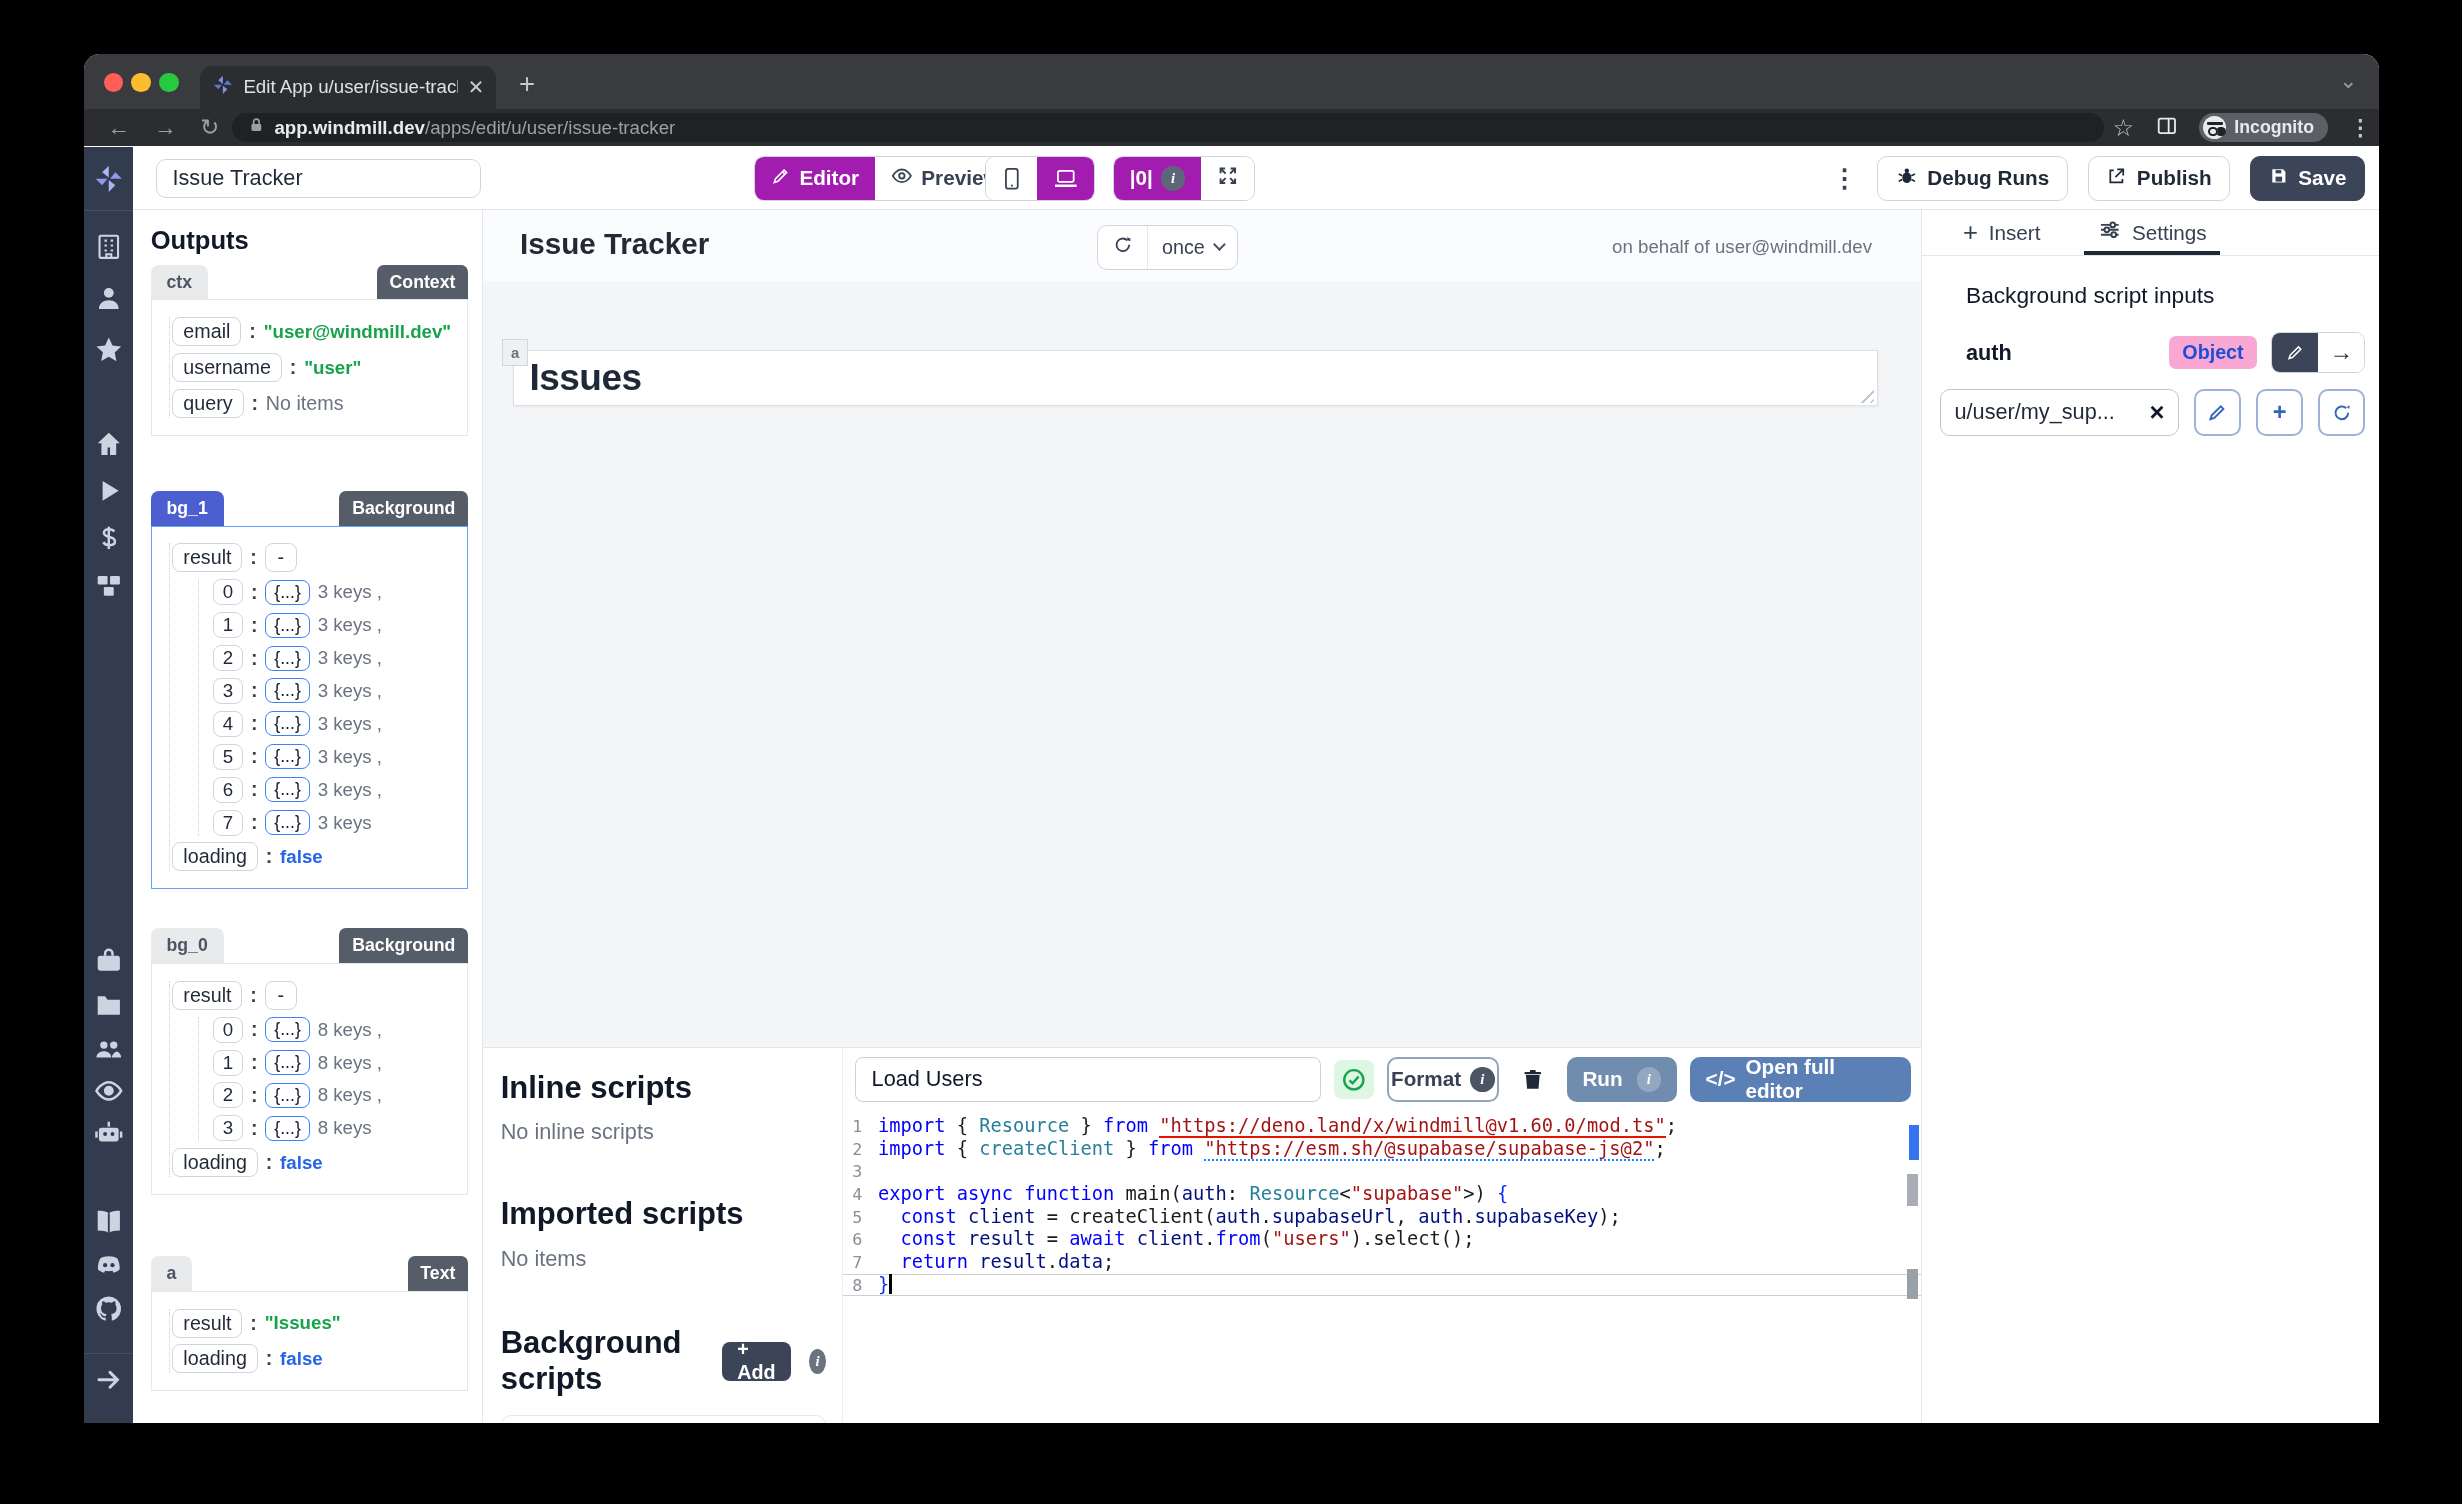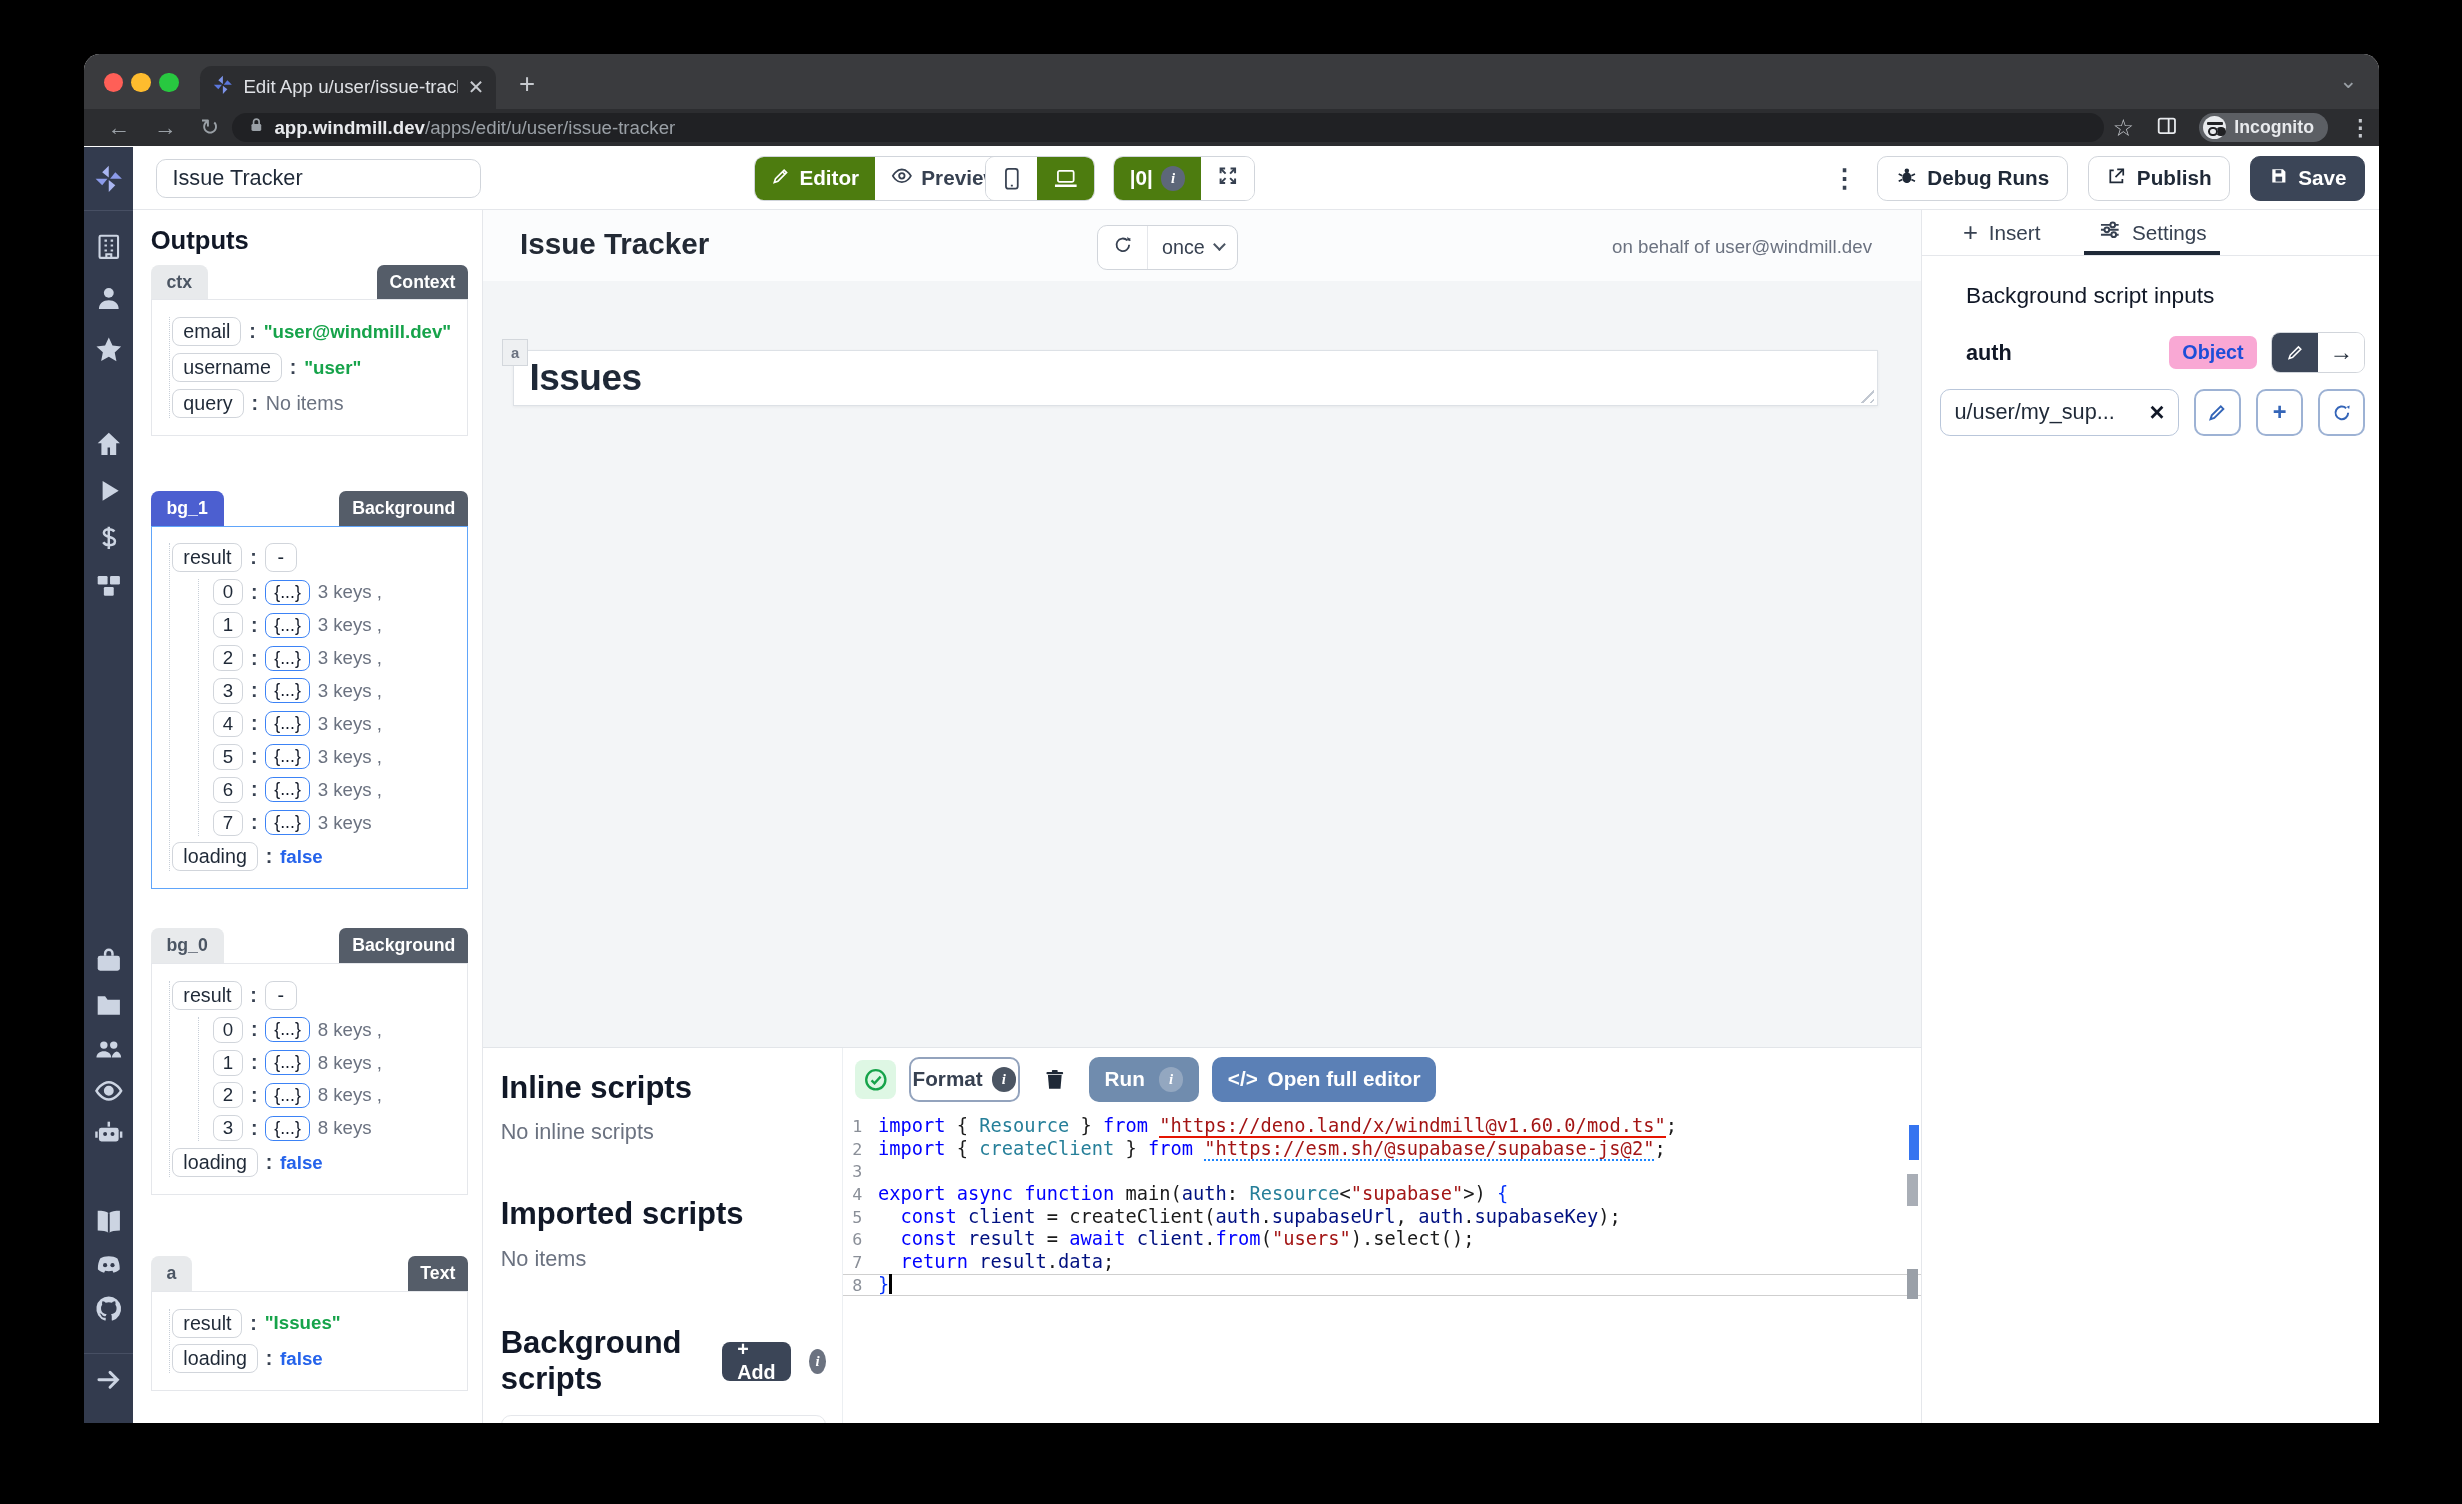--- a/index.html
+++ b/index.html
@@ -24,21 +24,21 @@
   .spy { width:23.6px; height:23.6px; border-radius:50%; background:#e8eaed; position:relative; }
   .spy::before { content:""; position:absolute; left:3.9px; top:5.9px; width:15.8px; height:3.9px; background:#202124; border-radius:1px; }
   .spy::after { content:""; position:absolute; left:4.9px; top:10.8px; width:5.9px; height:5.9px; border:2px solid #202124; border-radius:50%; box-shadow:7.9px 0 0 -2px #202124, 7.9px 0 0 0 #202124; }
   .dots3 { color:#c6c9ce; font-size:21.7px; letter-spacing:0; font-weight:bold; }
 
   
   .appbar { position:absolute; left:49px; top:93px; right:0; height:63px; background:#fff; border-bottom:1px solid #e5e7eb; }
   .nameinput { position:absolute; left:22.7px; top:11.8px; width:325px; height:39px; border:1px solid #d1d5db; border-radius:9.9px; font-size:21.7px; color:#1f2937; padding:0 15.8px; font-family:inherit; }
   .seg { position:absolute; top:8.9px; height:45px; display:flex; border-radius:9.9px; overflow:hidden; border:1px solid #d1d5db; }
   .seg > div { display:flex; align-items:center; justify-content:center; gap:8.9px; padding:0 15.8px; font-size:20.7px; font-weight:bold; color:#374151; background:#fff; }
-  .seg > div.dark { background:#4d7c0f; color:#fff; }
+  .seg > div.dark { background:#a21caf; color:#fff; }
   .appbar-right { position:absolute; right:13.8px; top:8.9px; height:45px; display:flex; align-items:center; gap:19.7px; }
   .obtn { height:45px; border:1px solid #d1d5db; border-radius:9.9px; background:#fff; display:flex; align-items:center; gap:9.9px; padding:0 17.7px; font-size:20.7px; font-weight:bold; color:#1f2937; }
   .obtn.dark { background:#3b4557; color:#fff; border-color:#3b4557; }
   .info-dot { display:inline-flex; width:24.6px; height:24.6px; border-radius:50%; background:#5d6779; color:#fff; font-size:14.8px; font-weight:bold; align-items:center; justify-content:center; font-family:"Liberation Serif",serif; font-style:italic; }
 
   
   .rail { position:absolute; left:0; top:93px; width:49px; bottom:0; background:#333b4e; color:#ccd4e2; }
   .rail .ric { position:absolute; left:9.9px; width:29.6px; height:29.6px; }
   .rail .ric svg { width:29.6px; height:29.6px; }
   .rail-div { position:absolute; left:0; right:0; height:1px; background:#474f63; }
@@ -534,20 +534,21 @@
       </div>
       <div id="script-cards">
           <div class="scard">
             <span class="nm">Load Issues</span>
             <span class="ybadge">Background</span>
           </div>
         </div>
     </div>
     <div class="editorcol">
       <div class="edhead">
+        <input class="edname" value="Load Users" style="">
         <div class="okbox">
             <svg width="25.6" height="25.6" viewBox="0 0 24 24" fill="none" stroke="#16a34a" stroke-width="2.2">
               <circle cx="12" cy="12" r="9"></circle>
               <path d="M8 12.5l2.8 2.8L16.5 9"></path>
             </svg>
           </div>
         <div class="fmtbtn">
             <span>Format</span>
             <span class="info-dot">i</span>
           </div>

